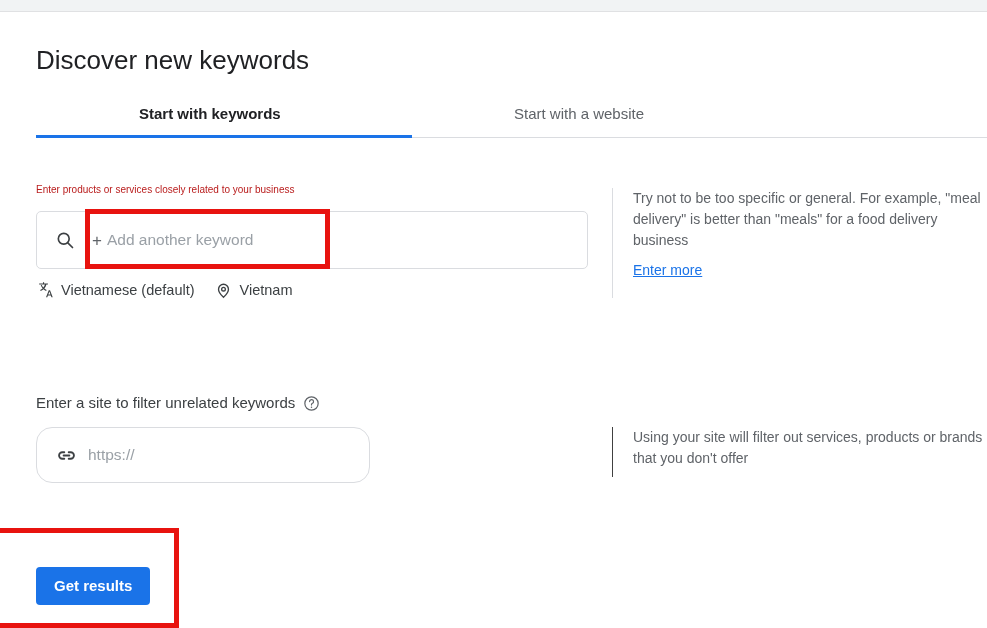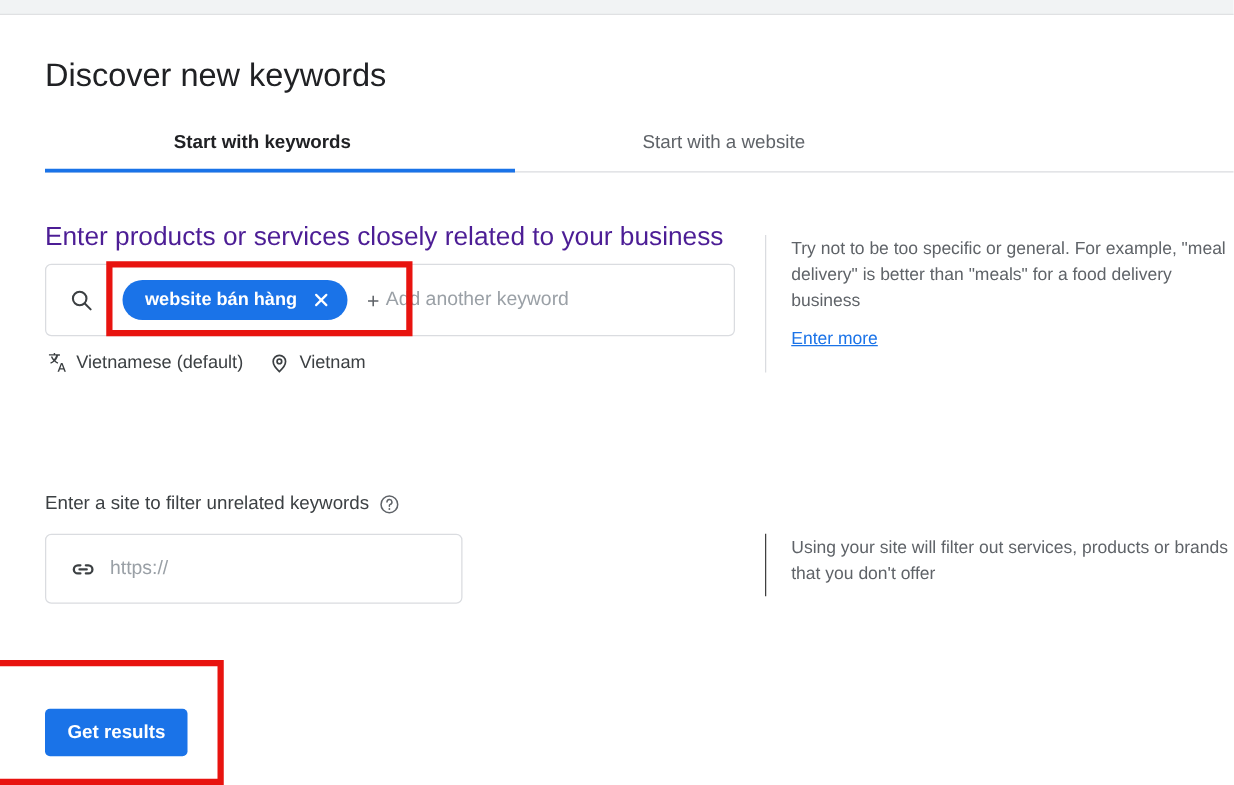--- a/index.html
+++ b/index.html
@@ -76,22 +76,22 @@
     width: 376px;
     height: 3px;
     background: #1a73e8;
   }
 
   
   .kw-label {
     position: absolute;
     left: 36px;
     top: 180px;
-    font-size: 21px;
-    color: #4c1d95;
+    font-size: 10px;
+    color: #b91c1c;
     line-height: 20px;
     white-space: nowrap;
   }
 
   .kw-input {
     position: absolute;
     left: 36px;
     top: 211px;
     width: 552px;
     height: 58px;
@@ -233,21 +233,21 @@
     cursor: pointer;
   }
 
   .site-input {
     position: absolute;
     left: 36px;
     top: 427px;
     width: 334px;
     height: 56px;
     border: 1px solid #dadce0;
-    border-radius: 5px;
+    border-radius: 16px;
     background: #fff;
     display: flex;
     align-items: center;
     cursor: text;
   }
   .link-icon {
     flex: 0 0 auto;
     margin-left: 18px;
     width: 22px; height: 22px;
     display: flex; align-items: center; justify-content: center;
@@ -327,29 +327,20 @@
 <div class="kw-label">Enter products or services closely related to your business</div>
 
 <div class="kw-input">
   <span class="search-icon">
     <svg width="20" height="20" viewBox="0 0 24 24" fill="none" stroke="currentColor" stroke-width="2" stroke-linecap="round">
       <circle cx="10.5" cy="10.5" r="6.5"></circle>
       <line x1="15.4" y1="15.4" x2="21" y2="21"></line>
     </svg>
   </span>
 
-  <span class="chip">
-    <span class="chip-label">website bán hàng</span>
-    <span class="chip-close">
-      <svg width="14" height="14" viewBox="0 0 24 24" fill="none" stroke="currentColor" stroke-width="3" stroke-linecap="round">
-        <line x1="5" y1="5" x2="19" y2="19"></line>
-        <line x1="19" y1="5" x2="5" y2="19"></line>
-      </svg>
-    </span>
-  </span>
 
   <span class="add-plus">+</span>
   <span class="add-placeholder">Add another keyword</span>
 </div>
 
 <div class="kw-meta">
   <span class="meta-item">
     <span class="meta-icon">
       <svg width="18" height="18" viewBox="0 0 24 24" fill="currentColor">
         <path d="M4.2 3.2h5.1V1.8h1.5v1.4h5.1v1.5h-2.0c-.5 2.1-1.5 3.9-2.8 5.3.9.8 1.9 1.4 3.0 1.9l-.6 1.4c-1.3-.6-2.5-1.4-3.5-2.3-1.1 1.0-2.4 1.8-3.8 2.4l-.6-1.4c1.2-.5 2.3-1.2 3.3-2.0C7.6 8.6 6.8 7.3 6.3 5.8l1.4-.4c.4 1.2 1.1 2.3 1.9 3.2 1.0-1.1 1.8-2.5 2.3-4.1H4.2V3.2z"></path>

